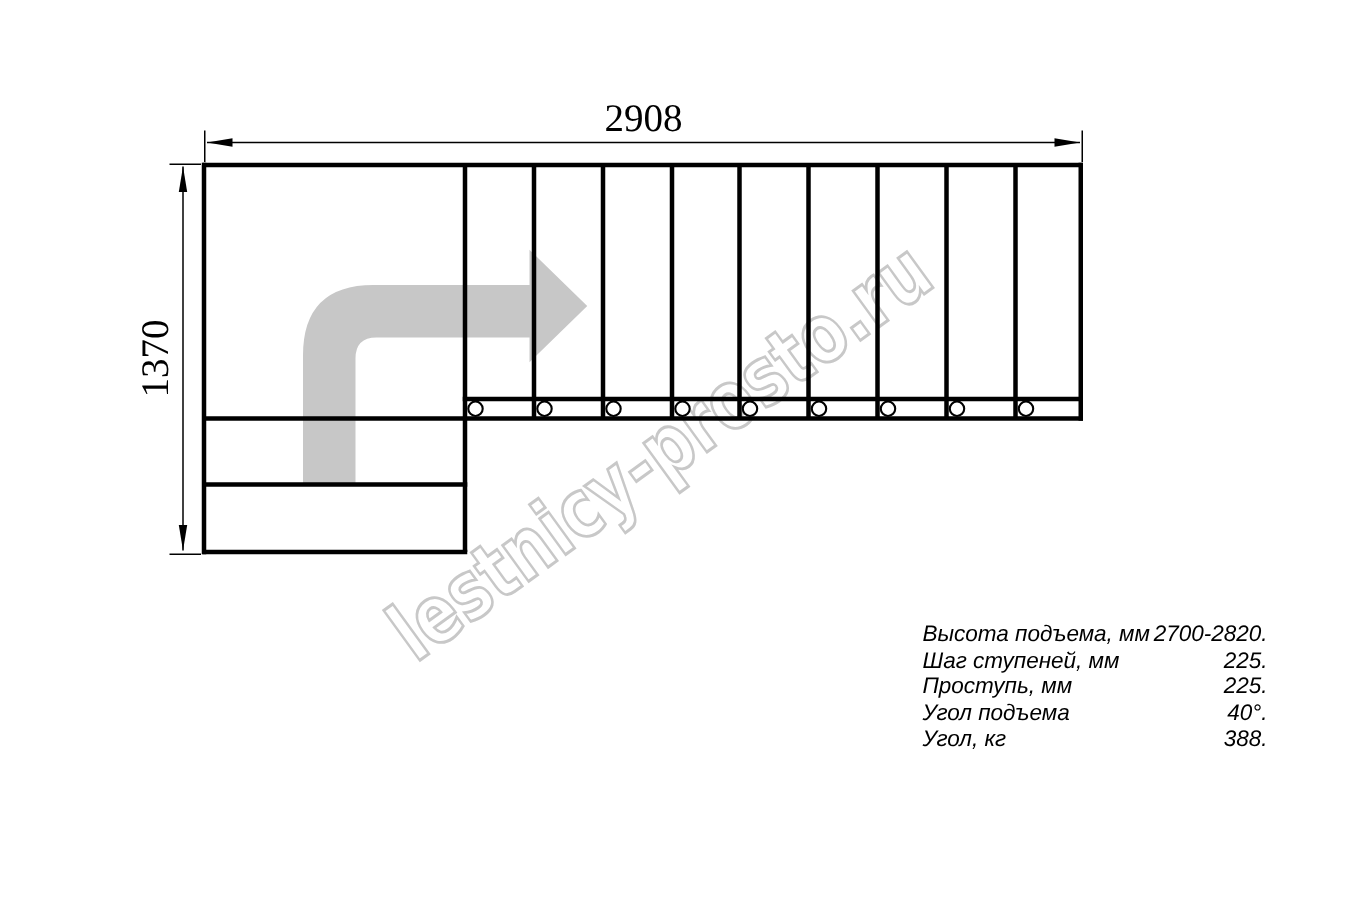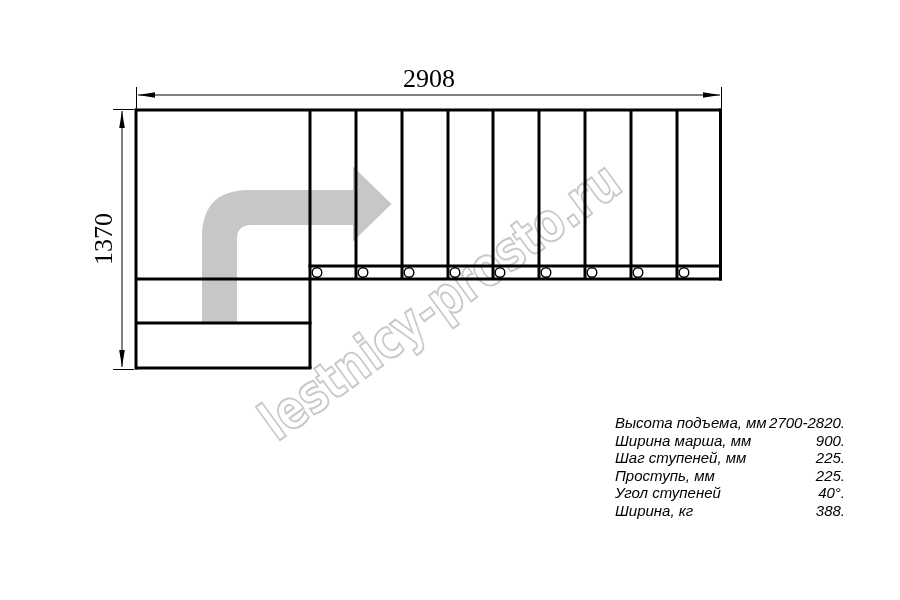--- a/index.html
+++ b/index.html
@@ -88,34 +88,30 @@
       <text class="dim-text" transform="translate(112,239) rotate(-90)" text-anchor="middle">1370</text>
     </g>
   </svg>
 
   <div class="specs">
     <div class="spec-row">
       <span class="spec-label">Высота подъема, мм</span>
       <span class="spec-value">2700-2820.</span>
     </div>
     <div class="spec-row">
-      <span class="spec-label">Ширина марша, мм</span>
-      <span class="spec-value">900.</span>
-    </div>
-    <div class="spec-row">
       <span class="spec-label">Шаг ступеней, мм</span>
       <span class="spec-value">225.</span>
     </div>
     <div class="spec-row">
       <span class="spec-label">Проступь, мм</span>
       <span class="spec-value">225.</span>
     </div>
     <div class="spec-row">
-      <span class="spec-label">Угол ступеней</span>
+      <span class="spec-label">Угол подъема</span>
       <span class="spec-value">40°.</span>
     </div>
     <div class="spec-row">
-      <span class="spec-label">Ширина, кг</span>
+      <span class="spec-label">Угол, кг</span>
       <span class="spec-value">388.</span>
     </div>
   </div>
 
 </div>
 
 </body></html>

